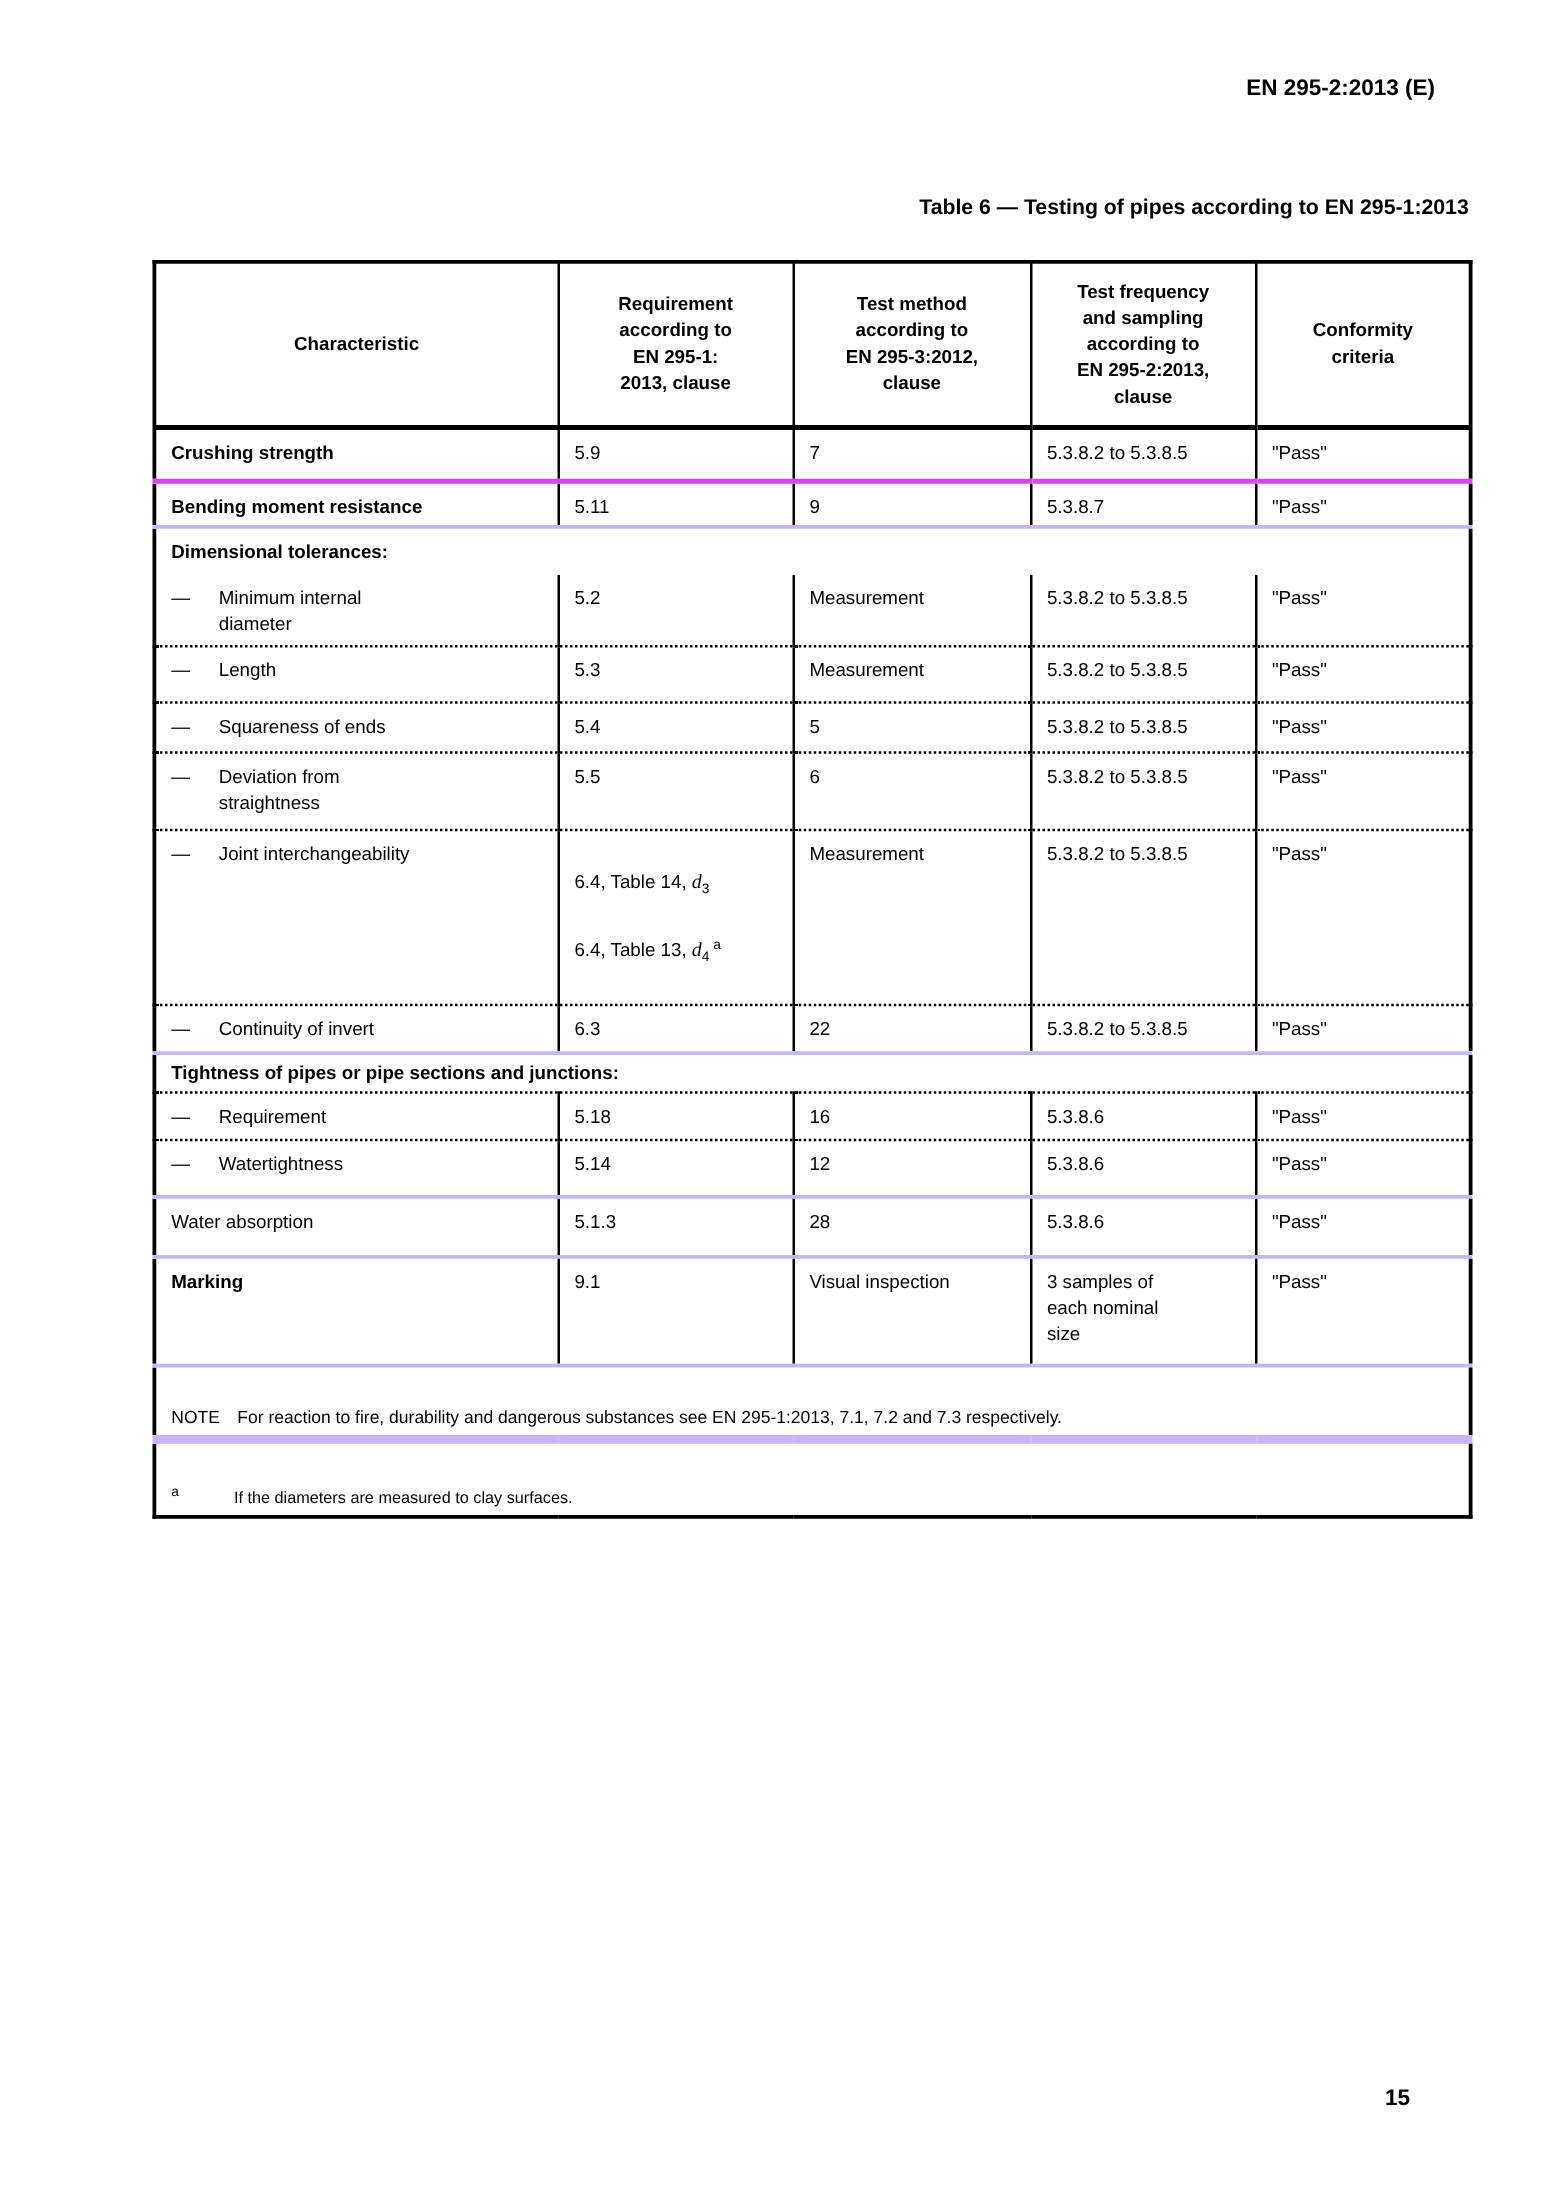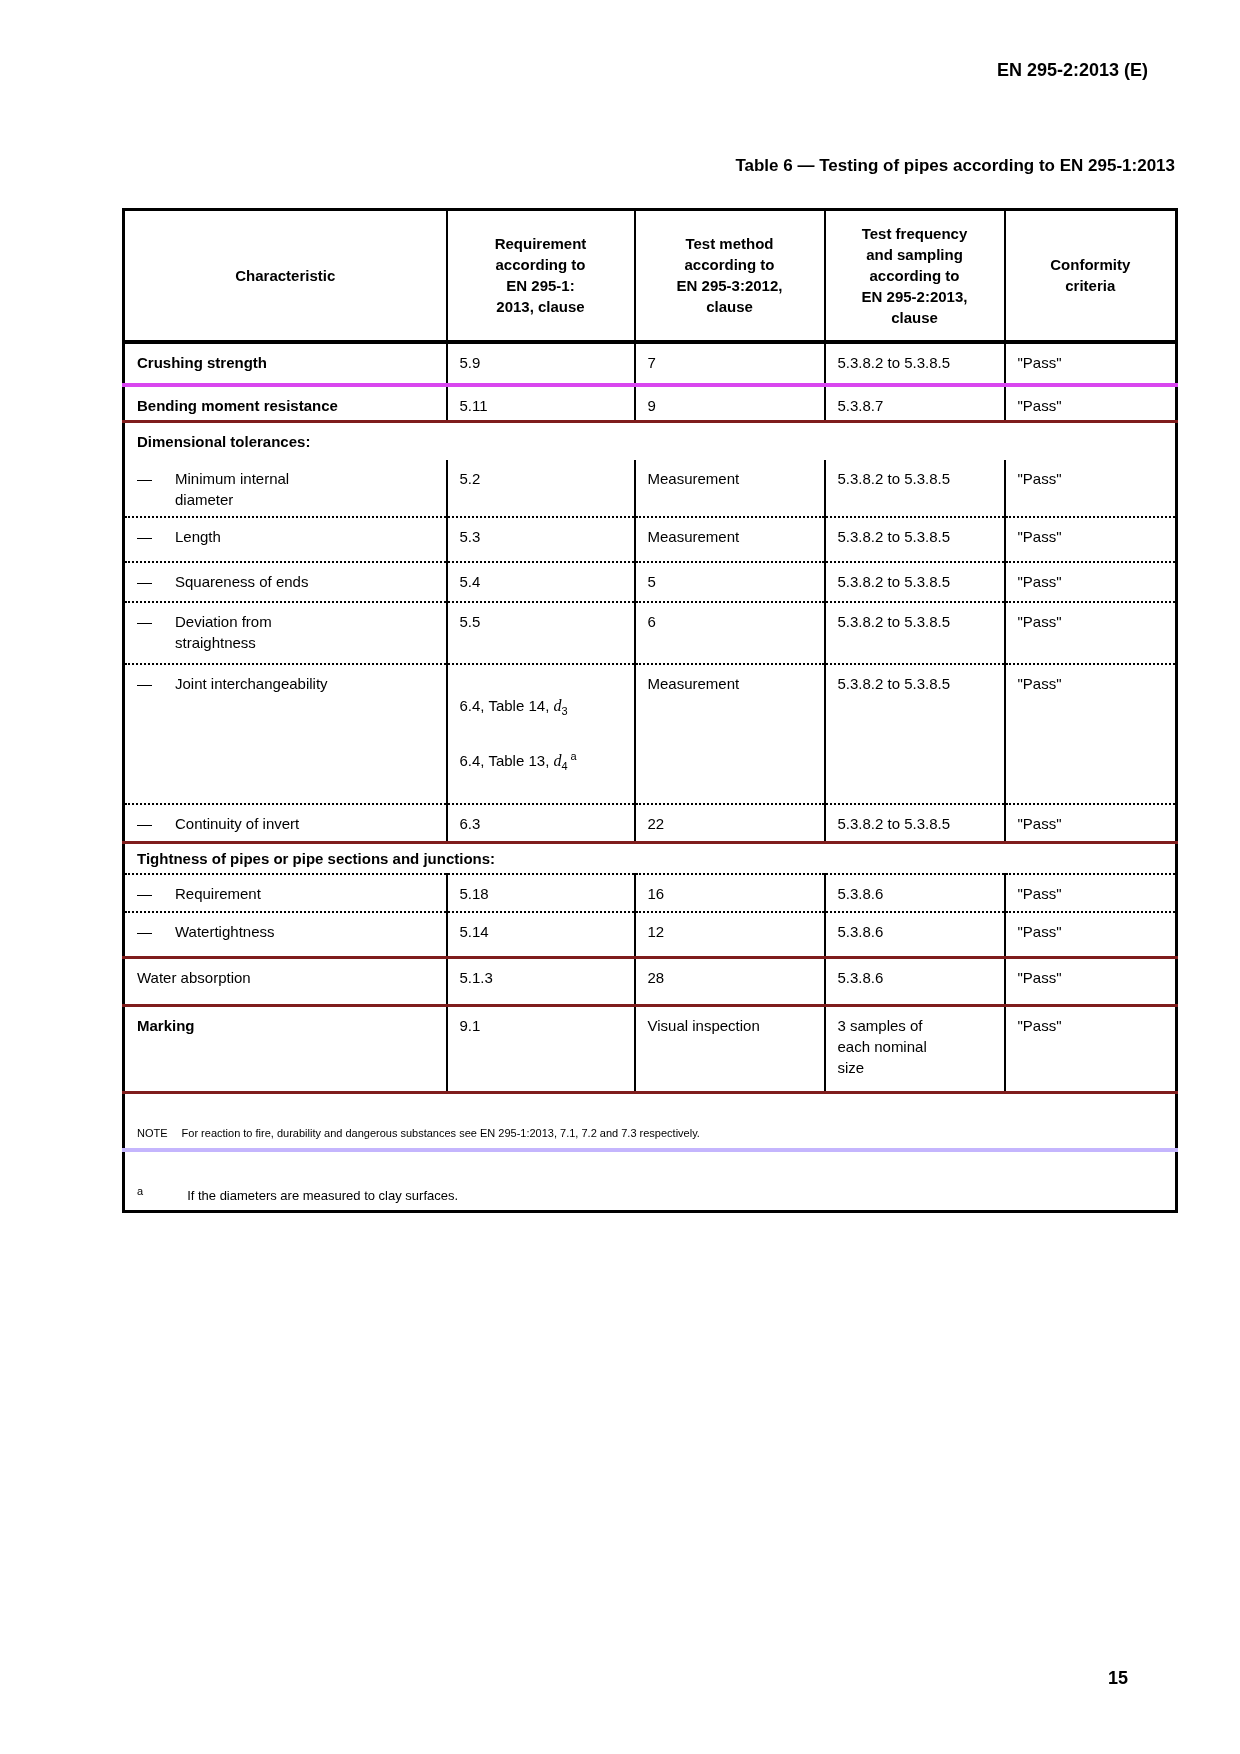--- a/index.html
+++ b/index.html
@@ -32,32 +32,32 @@
     white-space: pre-line; line-height: 21px; padding: 6px 4px;
   }
   table.spec th:last-child, table.spec td:last-child { border-right: none; }
   table.spec td {
     border-right: 2px solid #000;
     vertical-align: top; text-align: left;
     padding: 8px 10px 4px 12px;
     white-space: pre-line; line-height: 21px;
   }
   tr.b-thin  > td { border-bottom: 4px solid #d946ef; }
-  tr.b-thick > td { border-bottom: 3px solid #7f1d1d; }
+  tr.b-thick > td { border-bottom: 3px solid #c4b5fd; }
   tr.b-dot   > td { border-bottom: 2px dotted #000; }
   tr.b-none  > td { border-bottom: none; }
   td.bold, .bold { font-weight: bold; }
   td.section-cell { font-weight: bold; padding-top: 7px; }
   .dash { display: inline-block; width: 38px; }
   .sub-label { display: inline-block; vertical-align: top; }
   .mvar { font-family: "Liberation Serif", serif; font-style: italic; font-size: 16px; }
   sub.idx { font-size: 11px; }
   sup.fn { font-size: 11px; margin-left: 3px; }
   .req-line { line-height: 24px; }
-  td.note-cell { vertical-align: middle; font-size: 11px; padding: 4px 10px 4px 12px; border-bottom: 4px solid #c4b5fd; }
+  td.note-cell { vertical-align: middle; font-size: 14px; padding: 4px 10px 4px 12px; border-bottom: 7px solid #c4b5fd; }
   .note-text { margin-left: 14px; }
   td.footnote-cell { font-size: 13px; padding-top: 6px; }
   sup.fn-marker { font-size: 11px; }
   .fn-text { margin-left: 44px; }
   .page-num {
     position: absolute; top: 1668px; left: 1108px;
     font-size: 18px; font-weight: bold; text-align: right;
   }
 </style>
 </head>

